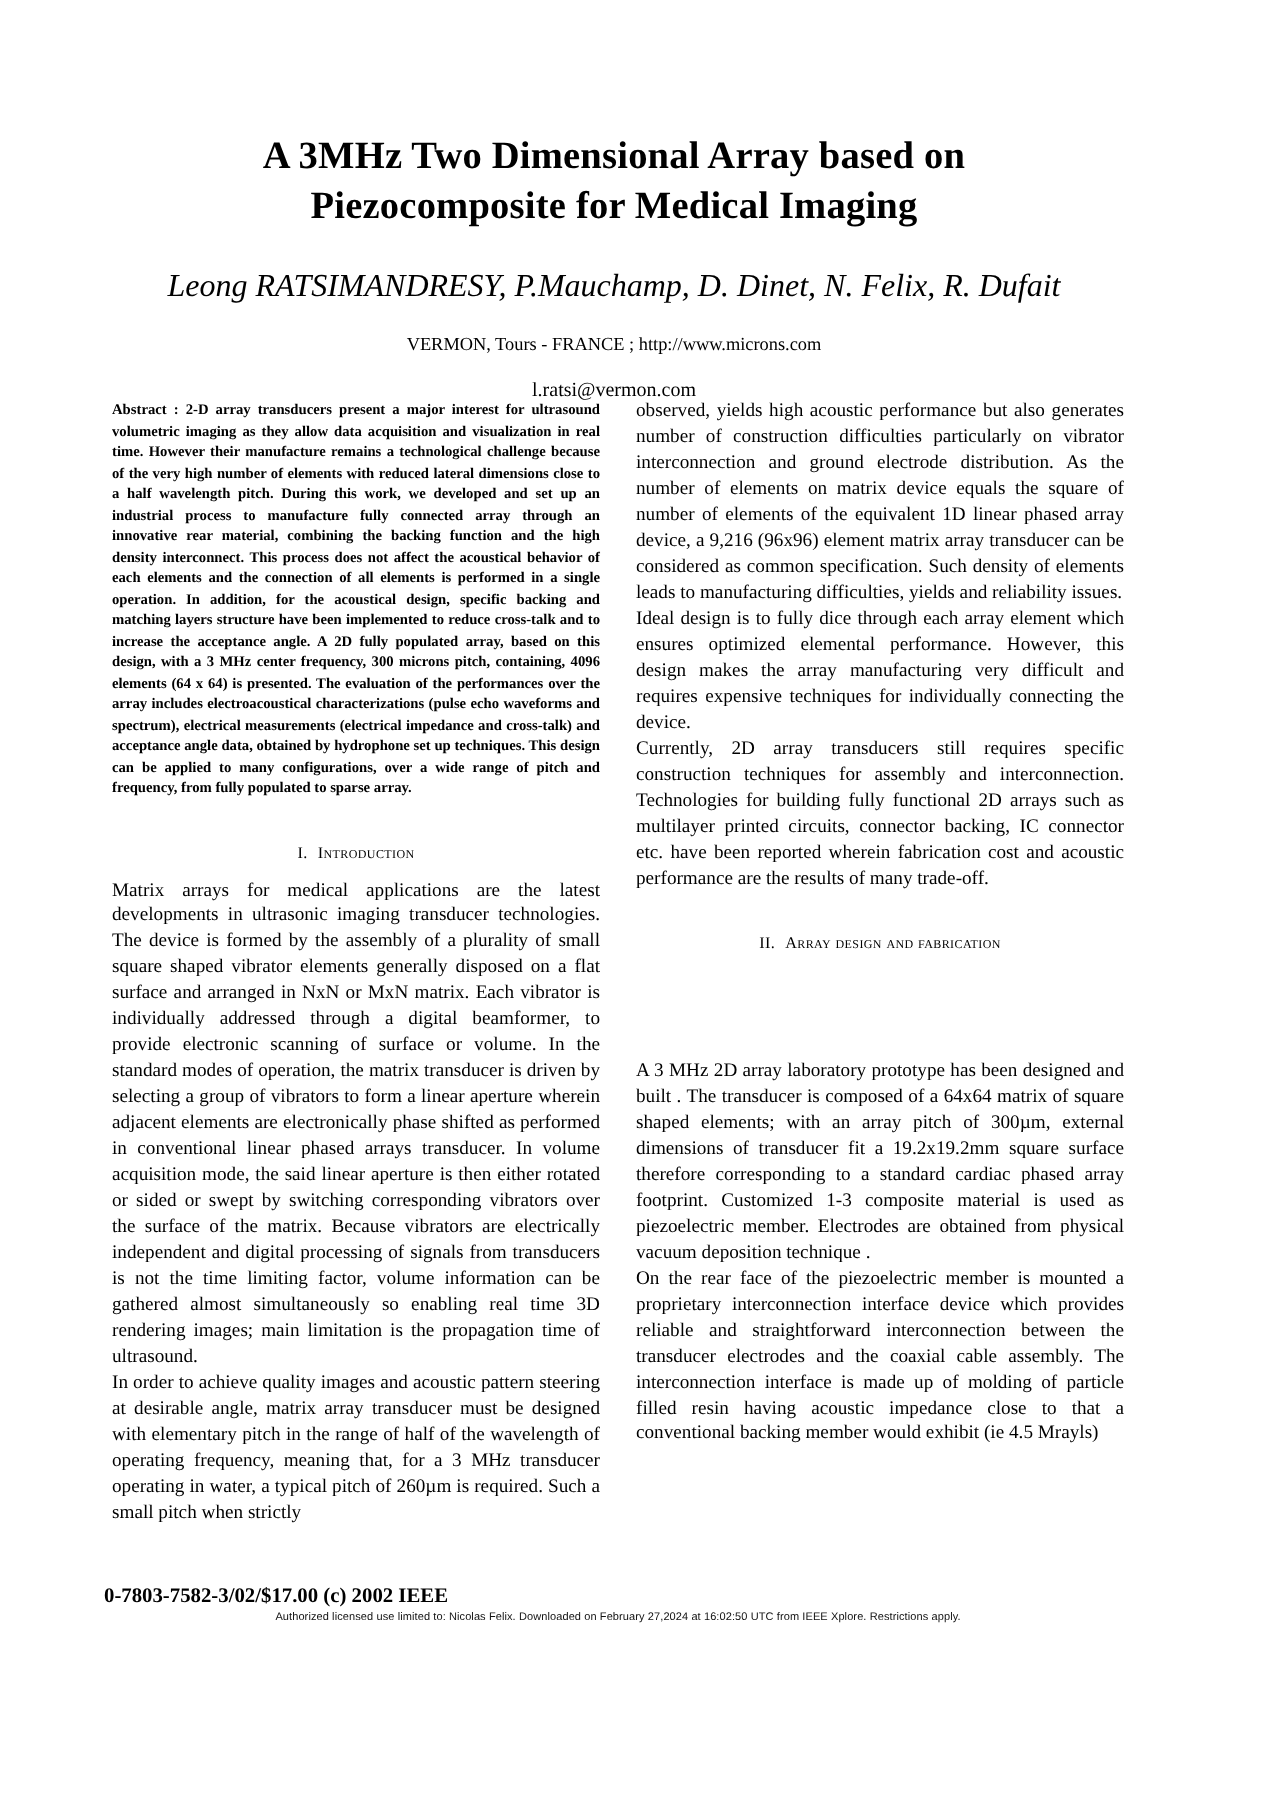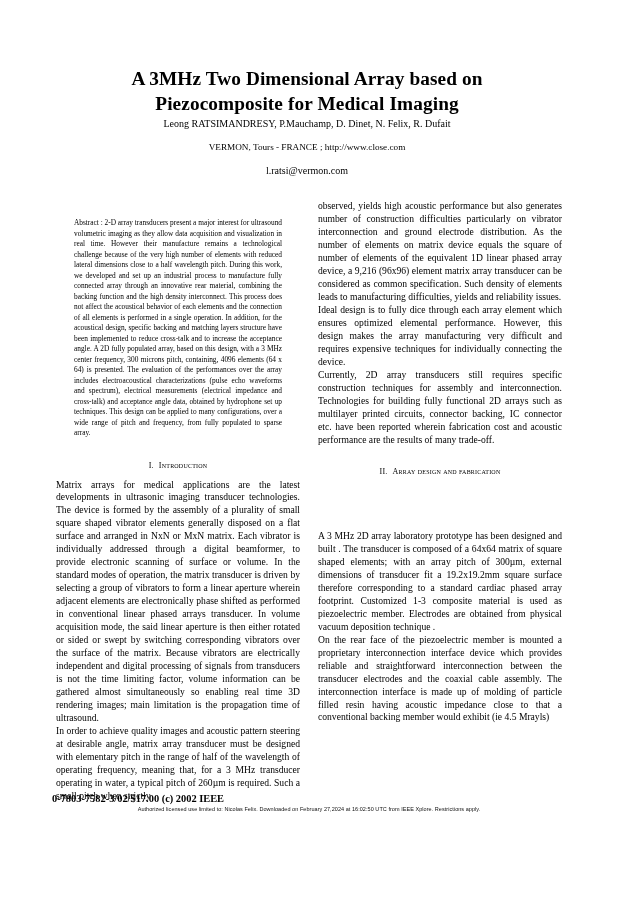--- a/index.html
+++ b/index.html
@@ -31,22 +31,24 @@
     text-align: center;
   }
   .paper-title {
     font-size: 19.3px;
     font-weight: bold;
     line-height: 1.32;
     letter-spacing: 0.1px;
     margin: 0 10px;
   }
   .authors {
-    font-size: 10px;
+    font-size: 16px;
+    margin-top: 17px;
     line-height: 1.3;
+    font-style: italic;
   }
   .affiliation {
     font-size: 9.2px;
     margin-top: 12px;
     line-height: 1.3;
   }
   .email {
     font-size: 10px;
     margin-top: 10px;
     line-height: 1.3;
@@ -64,24 +66,24 @@
     box-sizing: border-box;
   }
   .col {
     width: 255px;
     box-sizing: border-box;
   }
   .col.left { margin-right: 18px; }
 
   .abstract {
     font-size: 7.35px;
-    font-weight: normal;
+    font-weight: bold;
     line-height: 1.43;
     text-align: justify;
-    margin: 18px;
+    margin: 0;
   }
 
   .section-head {
     text-align: center;
     font-size: 8.1px;
     font-variant: small-caps;
     margin: 16px 0 9px 0;
     letter-spacing: 0.2px;
   }
   .section-head .numeral {
@@ -131,21 +133,21 @@
   }
 </style>
 </head>
 <body>
 
 <div class="page">
 
   <div class="doc-header">
     <h1 class="paper-title">A 3MHz Two Dimensional Array based on Piezocomposite for Medical Imaging</h1>
     <div class="authors">Leong RATSIMANDRESY,  P.Mauchamp, D. Dinet, N. Felix, R. Dufait</div>
-    <div class="affiliation">VERMON, Tours - FRANCE ; http://www.close.com</div>
+    <div class="affiliation">VERMON, Tours - FRANCE ; http://www.microns.com</div>
     <div class="email">l.ratsi@vermon.com</div>
   </div>
 
   <div class="columns">
 
     <div class="col left">
 
       <p class="abstract">Abstract : 2-D array transducers present a major interest for ultrasound volumetric imaging as they allow data acquisition and visualization in real time. However their manufacture remains a technological challenge because of the very high number of elements with reduced lateral dimensions close to a half wavelength pitch. During this work, we developed and set up an industrial process to manufacture fully connected array through an innovative rear material, combining the backing function and the high density interconnect. This process does not affect the acoustical behavior of each elements and the connection of  all elements is performed in a single operation. In addition, for the acoustical design, specific backing and matching layers structure have been implemented to reduce cross-talk and to increase the acceptance angle. A 2D fully populated array, based on this design, with a 3 MHz center frequency, 300 microns pitch, containing, 4096 elements (64 x 64) is presented. The evaluation of the performances over the array includes electroacoustical characterizations (pulse echo waveforms and spectrum), electrical measurements (electrical impedance and cross-talk) and acceptance angle data, obtained by hydrophone set up techniques. This design can be applied to many configurations, over a wide range of pitch and frequency, from fully populated to sparse array.</p>
 
       <div class="section-head with-gap-top">

